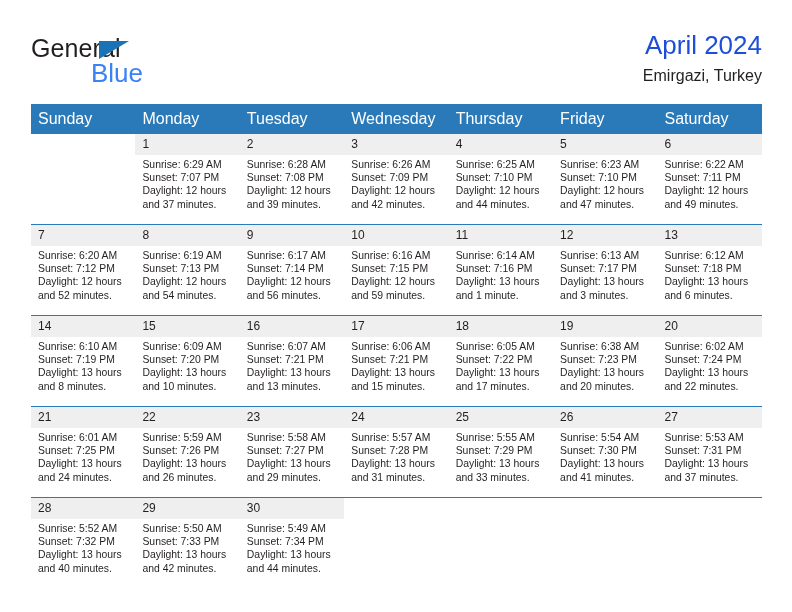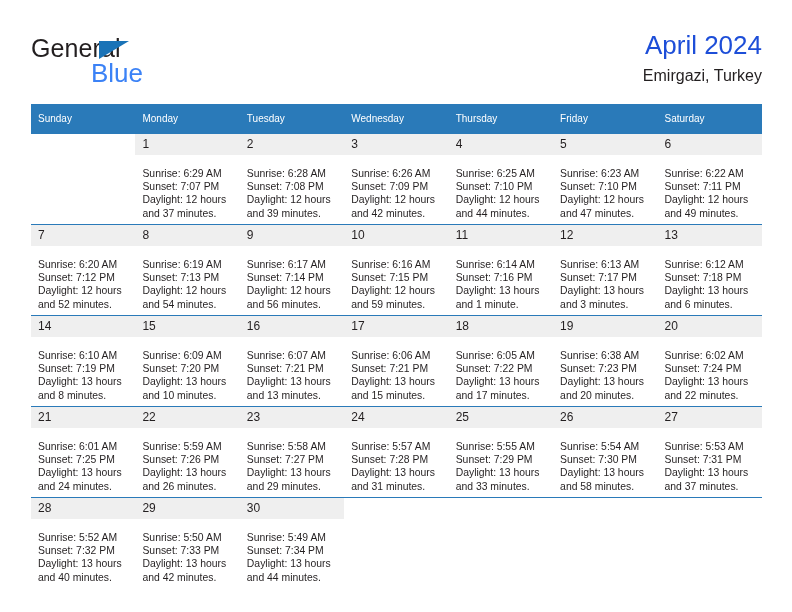--- a/index.html
+++ b/index.html
@@ -94,21 +94,21 @@
     top: 104px;
     width: 731px;
     border-collapse: collapse;
     table-layout: fixed;
   }
   .calendar col { width: 104.43px; }
 
   .calendar thead th {
     background: #2a7ab9;
     color: #ffffff;
-    font-size: 10px;
+    font-size: 16px;
     font-weight: normal;
     text-align: left;
     padding: 6px 0 6px 7px;
     height: 18px;
     line-height: 14px;
     border: none;
   }
 
   .week-row td {
     vertical-align: top;
@@ -126,21 +126,21 @@
     color: #231f20;
     padding: 3px 0 4px 7px;
     line-height: 14px;
     min-height: 14px;
   }
   .daynum.empty {
     background: #ffffff;
     color: transparent;
   }
   .cell-body {
-    padding: 12px 8px 0 7px;
+    padding: 3px 8px 0 7px;
     font-size: 10.4px;
     line-height: 13.2px;
     color: #231f20;
   }
   .cell-body div { white-space: nowrap; }
   .cell.blank .cell-body { visibility: hidden; }
 </style>
 </head>
 <body>
 
@@ -423,21 +423,21 @@
               <div>Daylight: 13 hours</div>
               <div>and 33 minutes.</div>
             </div>
           </td>
           <td class="cell">
             <div class="daynum">26</div>
             <div class="cell-body">
               <div>Sunrise: 5:54 AM</div>
               <div>Sunset: 7:30 PM</div>
               <div>Daylight: 13 hours</div>
-              <div>and 58 minutes.</div>
+              <div>and 41 minutes.</div>
             </div>
           </td>
           <td class="cell">
             <div class="daynum">27</div>
             <div class="cell-body">
               <div>Sunrise: 5:53 AM</div>
               <div>Sunset: 7:31 PM</div>
               <div>Daylight: 13 hours</div>
               <div>and 37 minutes.</div>
             </div>

